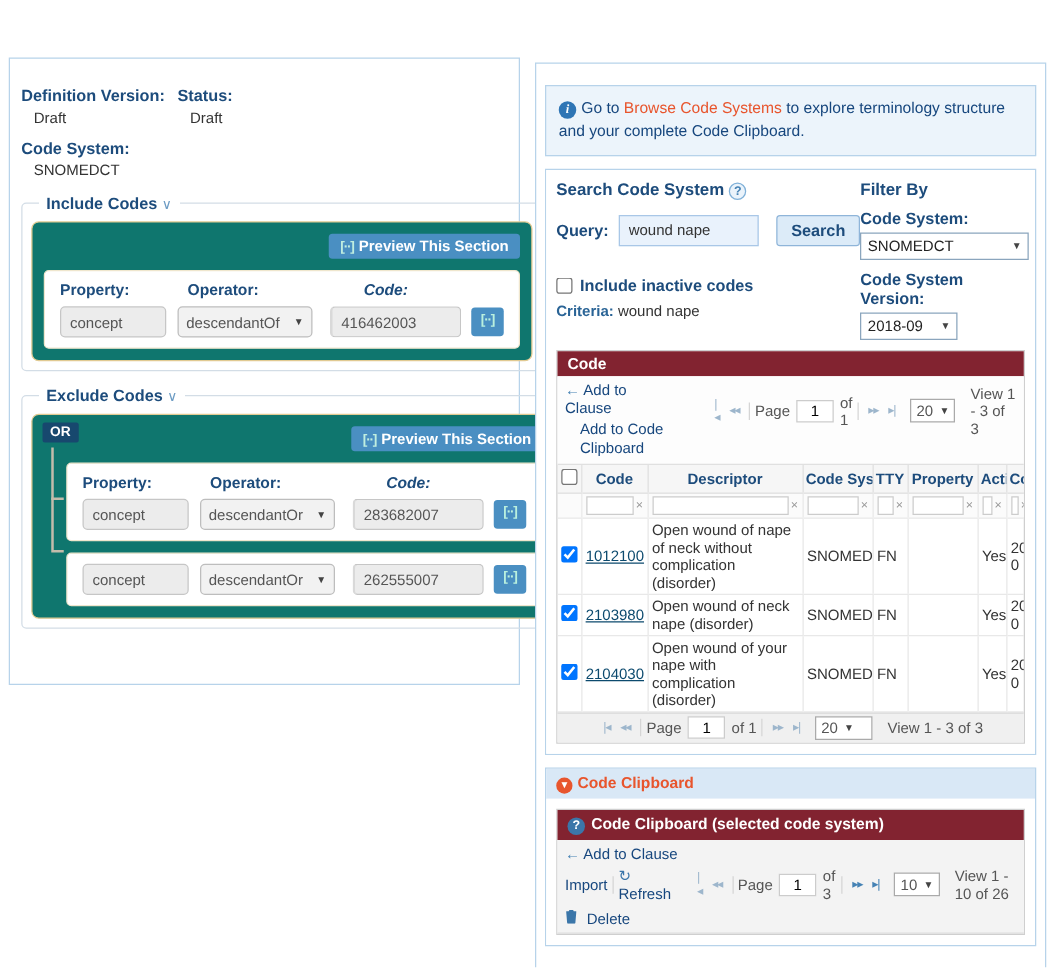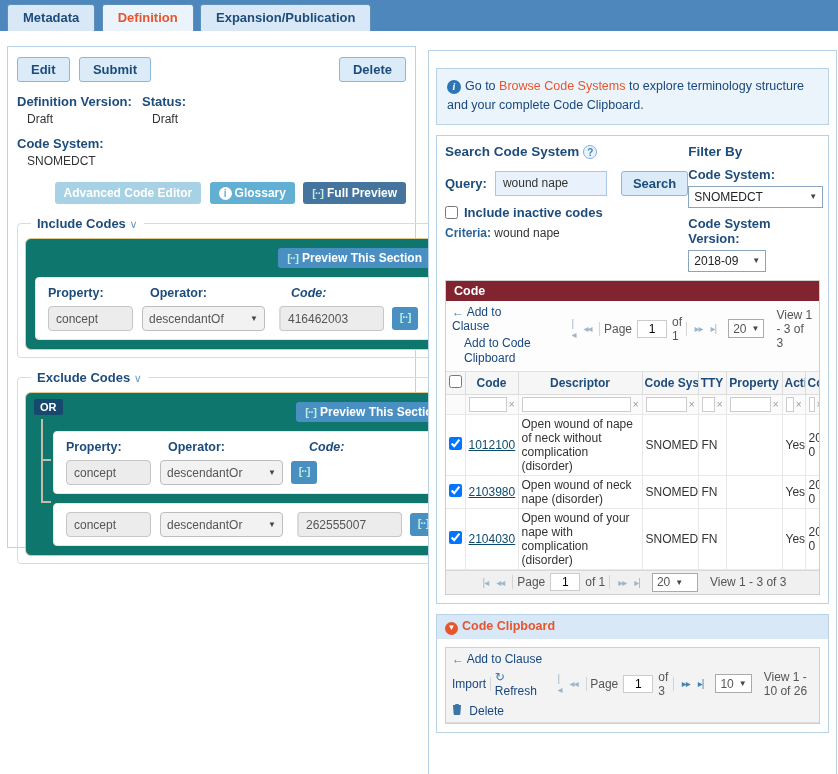--- a/index.html
+++ b/index.html
@@ -54,21 +54,21 @@
   .lblrow { display:flex; margin-bottom:6px; }
   .lblrow .lbl { font-size:12.5px; }
   .lp { width:93px; } .lo { width:103px; margin-left:9px;} .lc { margin-left:38px;font-style:italic; }
   .inprow { display:flex; align-items:center; }
   .ginput { background:#ececec; border:1px solid #c6c6c6; border-radius:4px; height:25px;
     color:#555; font-size:12px; padding:0 7px; font-family:inherit; }
   .inp-prop { width:85px; }
   .inp-code { width:105px; margin-left:14px; border-left:2px solid #d9d9d9; }
   .fakesel { background:#f2f2f2; border:1px solid #bdbdbd; border-radius:4px; height:25px; display:flex;
     align-items:center; justify-content:space-between; color:#555; padding:0 6px; cursor:pointer; }
-  .sel-op { width:123px; margin-left:9px; }
+  .sel-op { width:108px; margin-left:9px; }
   .caret { font-size:8px; color:#444; margin-left:5px; }
   .binbtn { width:26px; height:23px; background:#4a8fc2; border-radius:3px; margin-left:8px;
     color:#baf0de; font-weight:bold; font-size:11px; letter-spacing:-1px; text-align:center; line-height:21px; cursor:pointer; }
 
   .orbadge { position:absolute; left:8px; top:6px; background:#17486e; color:#fff; font-weight:bold;
     font-size:11px; padding:2px 6px; border-radius:2px; }
   .conn-v { position:absolute; left:15px; top:26px; width:2px; height:82px; background:#c3bcab; }
   .conn-h1 { position:absolute; left:15px; top:66px; width:10px; height:2px; background:#c3bcab; }
   .conn-h2 { position:absolute; left:15px; top:108px; width:10px; height:2px; background:#c3bcab; }
   .excl-rows { margin-left:18px; }
@@ -97,21 +97,21 @@
   .searchgrid { display:flex; }
   .sg-left { flex:1; }
   .sg-right { width:145px; }
   .h13 { color:#1d4c7c; font-weight:bold; font-size:13.5px; }
   .qicon { display:inline-block; width:14px; height:14px; line-height:13px; border-radius:50%;
     border:1px solid #7fb0d8; background:#eaf3fb; color:#4582b4; font-weight:bold; font-size:10px; text-align:center; margin-left:4px; }
   .queryrow { margin-top:12px; display:flex; align-items:center; }
   .qinput { width:112px; height:25px; background:#e9f2fc; border:1px solid #a9c7e7; margin-left:8px;
     padding:0 7px; font-size:12px; color:#333; font-family:inherit; }
   .searchbtn { margin-left:14px; padding:4px 11px; }
-  .inactiverow { margin-top:9px; display:flex; align-items:center; }
+  .inactiverow { margin-top:24px; display:flex; align-items:center; }
   .inactiverow input { margin-right:6px; }
   .criteria { margin-top:6px; }
   .criteria .cl { color:#2a6496; font-weight:bold; }
   .whitesel { background:#fff; border:1px solid #8aa5bd; border-radius:0; height:22px; display:flex;
     align-items:center; justify-content:space-between; color:#222; padding:0 5px; cursor:pointer; font-size:12px; margin-top:4px; }
   .sel-cs { width:135px; }
   .sel-ver { width:78px; margin-top:4px; }
   .sg-right .lbl { display:block; margin-top:8px; }
 
   
@@ -154,54 +154,39 @@
   .cliptb .row2 { display:flex; align-items:center; margin-top:4px; }
   .ic { color:#3b76a9; }
   .trash { color:#3b76a9; font-size:12px; margin-right:4px; }
   .r3 { margin-top:5px; display:flex; align-items:center; }
 </style>
 </head>
 <body>
 
 <div class="stage">
 
-  <div class="topbar">
-    <span class="tab">Metadata</span>
-    <span class="tab active">Definition</span>
-    <span class="tab">Expansion/Publication</span>
-  </div>
 
   <div class="panel-left">
-    <div>
-      <span class="btn">Edit</span>
-      <span class="btn" style="margin-left:6px;">Submit</span>
-      <span class="btn btn-right">Delete</span>
-    </div>
 
     <div class="meta-grid">
       <div class="meta-col1">
         <span class="lbl">Definition Version:</span>
         <div class="val">Draft</div>
       </div>
       <div>
         <span class="lbl">Status:</span>
         <div class="val">Draft</div>
       </div>
     </div>
 
     <div class="cs-block">
       <span class="lbl">Code System:</span>
       <div class="val">SNOMEDCT</div>
     </div>
 
-    <div class="actionrow">
-      <span class="cbtn advanced">Advanced Code Editor</span>
-      <span class="cbtn glossary"><span class="circle-i">i</span><span>Glossary</span></span>
-      <span class="cbtn fullpreview"><span class="binoc">[··]</span><span>Full Preview</span></span>
-    </div>
 
     <fieldset>
       <legend><span>Include Codes</span> <span class="chev">∨</span></legend>
       <div class="tanbox">
         <span class="previewbtn"><span class="binoc">[··]</span><span>Preview This Section</span></span>
         <div class="whiterow">
           <div class="lblrow">
             <span class="lbl lp">Property:</span>
             <span class="lbl lo">Operator:</span>
             <span class="lbl lc">Code:</span>
@@ -233,20 +218,21 @@
               <span class="lbl lp">Property:</span>
               <span class="lbl lo">Operator:</span>
               <span class="lbl lc">Code:</span>
             </div>
             <div class="inprow">
               <input class="ginput inp-prop" value="concept" style="">
               <span class="fakesel sel-op">
                   <span>descendantOr</span>
                   <span class="caret">▼</span>
                 </span>
+              <input class="ginput inp-code" value="283682007" style="">
               <span class="binbtn">[··]</span>
             </div>
           </div>
           <div class="whiterow">
             <div class="inprow">
               <input class="ginput inp-prop" value="concept" style="">
               <span class="fakesel sel-op">
                   <span>descendantOr</span>
                   <span class="caret">▼</span>
                 </span>
@@ -443,20 +429,21 @@
               </div>
             </div>
           </div>
         </div>
       </div>
 
       <div class="section">
         <div class="sechead"><span class="chevcirc">▼</span><span>Code Clipboard</span></div>
         <div class="seccontent">
           <div class="grid" style="margin-top:0;">
+            <div class="clip-cap"><span class="qicon2">?</span><span>Code Clipboard (selected code system)</span></div>
             <div class="cliptb">
               <a class="alink"><span class="arrow">←</span> <span>Add to Clause</span></a>
               <div class="row2">
                 <a class="alink">Import</a>
                 <span class="psep"></span>
                 <a class="alink"><span class="ic">↻</span> <span>Refresh</span></a>
                 <div class="pager" style="margin-left:14px;">
                   <span class="pbtn">|◂</span>
                   <span class="pbtn">◂◂</span>
                   <span class="psep"></span>

